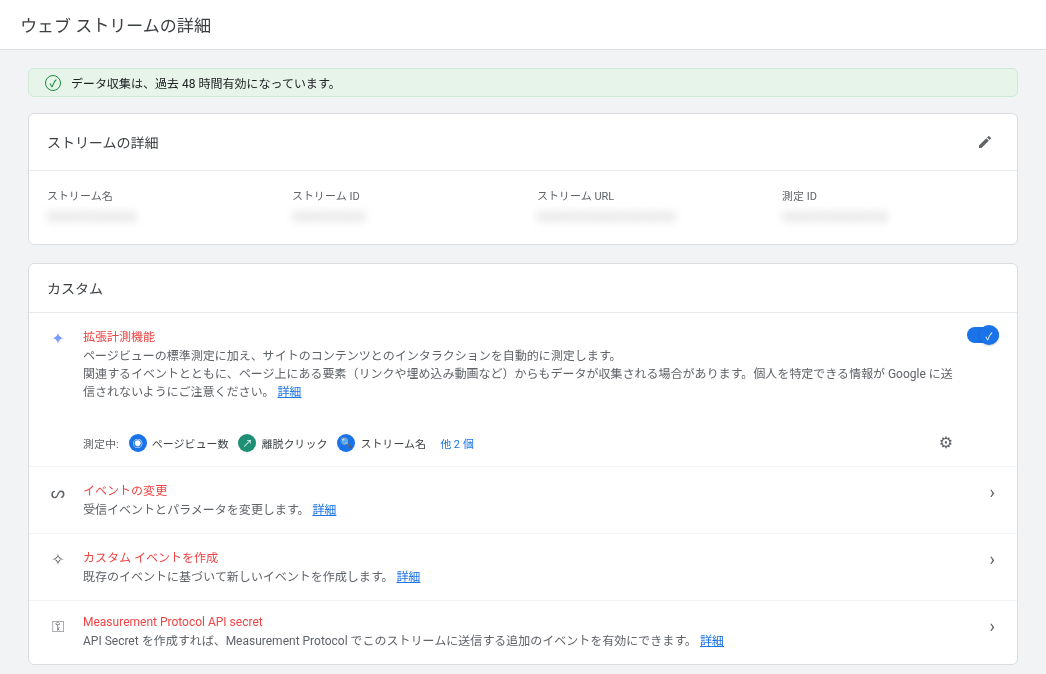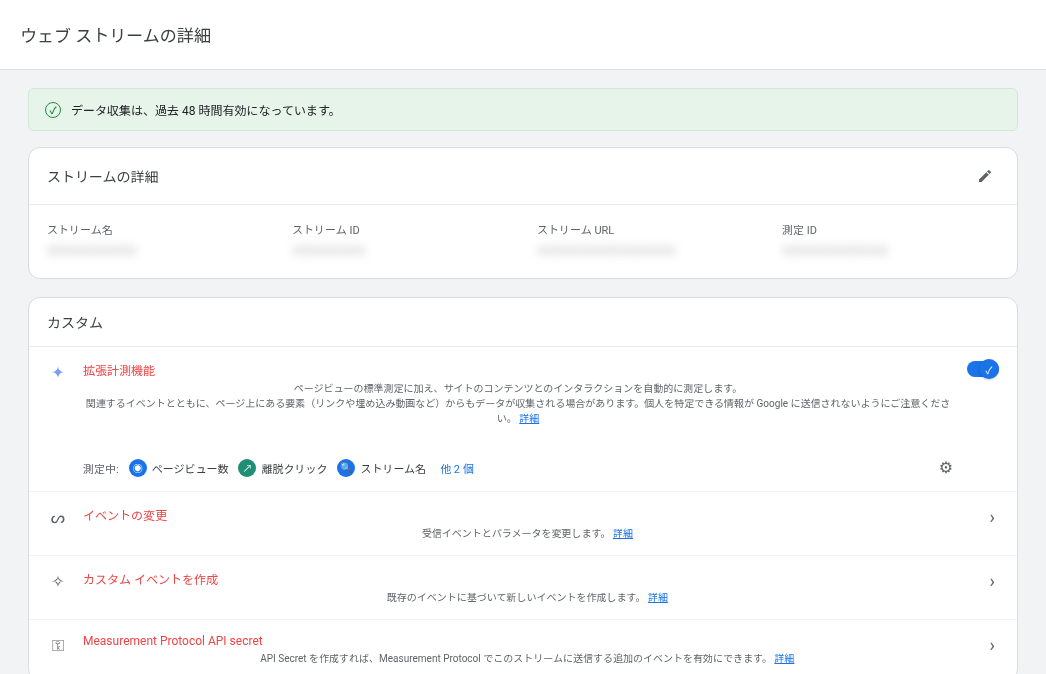--- a/index.html
+++ b/index.html
@@ -1,34 +1,34 @@
 <!DOCTYPE html>
 <html><head>
 <meta charset="utf-8">
 <style>
   * { box-sizing: border-box; margin: 0; padding: 0; }
   body { font-family: 'Roboto', 'Noto Sans JP', Arial, sans-serif; background: #f1f3f4; color: #3c4043; font-size: 13px; }
-  .page-title { background: #fff; padding: 22px 20px; font-size: 17px; color: #3c4043; border-bottom: 1px solid #e0e0e0; }
+  .page-title { background: #fff; padding: 12px 20px; font-size: 17px; color: #3c4043; border-bottom: 1px solid #e0e0e0; }
   .content { max-width: 990px; margin: 18px auto; }
-  .alert { background: #e6f4ea; border: 1px solid #ceead6; border-radius: 6px; padding: 12px 16px; display: flex; align-items: center; gap: 10px; margin-bottom: 16px; color: #202124; font-size: 12px; }
+  .alert { background: #e6f4ea; border: 1px solid #ceead6; border-radius: 6px; padding: 5px 16px; display: flex; align-items: center; gap: 10px; margin-bottom: 16px; color: #202124; font-size: 12px; }
   .check-icon { width: 16px; height: 16px; border: 1.5px solid #1e8e3e; border-radius: 50%; display: inline-flex; align-items: center; justify-content: center; color: #1e8e3e; }
   .check-icon::before { content: "✓"; font-size: 10px; font-weight: bold; }
-  .card { background: #fff; border: 1px solid #dadce0; border-radius: 12px; margin-bottom: 18px; }
+  .card { background: #fff; border: 1px solid #dadce0; border-radius: 6px; margin-bottom: 18px; }
   .card-header { padding: 14px 18px; font-size: 14px; color: #3c4043; border-bottom: 1px solid #e8eaed; display: flex; justify-content: space-between; align-items: center; }
   .edit-btn { width: 28px; height: 28px; display: inline-flex; align-items: center; justify-content: center; cursor: pointer; color: #5f6368; }
   .stream-grid { display: flex; padding: 16px 18px 20px; gap: 28px; }
   .stream-col { flex: 1; }
   .stream-label { font-size: 11px; color: #5f6368; margin-bottom: 6px; }
   .stream-val { font-size: 13px; color: #b8b8b8; filter: blur(4px); user-select: none; }
   .section-row { padding: 14px 18px; display: flex; align-items: flex-start; gap: 14px; border-top: 1px solid #f1f3f4; }
   .section-row:first-of-type { border-top: none; }
   .row-icon { width: 22px; display: flex; justify-content: center; color: #5f6368; font-size: 16px; flex-shrink: 0; padding-top: 2px; }
   .row-body { flex: 1; }
   .row-title { font-size: 12px; color: #ef4444; margin-bottom: 3px; }
-  .row-desc { font-size: 10px; color: #5f6368; line-height: 1.5; text-align: center; }
+  .row-desc { font-size: 12px; color: #5f6368; line-height: 1.5; }
   .row-desc .link { color: #1a73e8; text-decoration: underline; cursor: pointer; }
   .row-tail { display: flex; align-items: center; gap: 10px; }
   .chevron { color: #5f6368; font-size: 18px; cursor: pointer; padding: 0 4px; }
   .toggle { width: 32px; height: 16px; background: #1a73e8; border-radius: 8px; position: relative; cursor: pointer; }
   .toggle::after { content: "✓"; position: absolute; right: 0; top: -2px; width: 20px; height: 20px; background: #1a73e8; border-radius: 50%; color: #fff; font-size: 10px; display: flex; align-items: center; justify-content: center; box-shadow: 0 1px 2px rgba(0,0,0,0.2); }
   .chips { display: flex; align-items: center; gap: 10px; margin-top: 32px; font-size: 11px; flex-wrap: wrap; }
   .chip-label { color: #5f6368; }
   .chip { display: inline-flex; align-items: center; gap: 5px; color: #3c4043; }
   .chip-dot { width: 18px; height: 18px; border-radius: 50%; color: #fff; font-size: 10px; display: inline-flex; align-items: center; justify-content: center; }
   .chip-blue { background: #1a73e8; }

